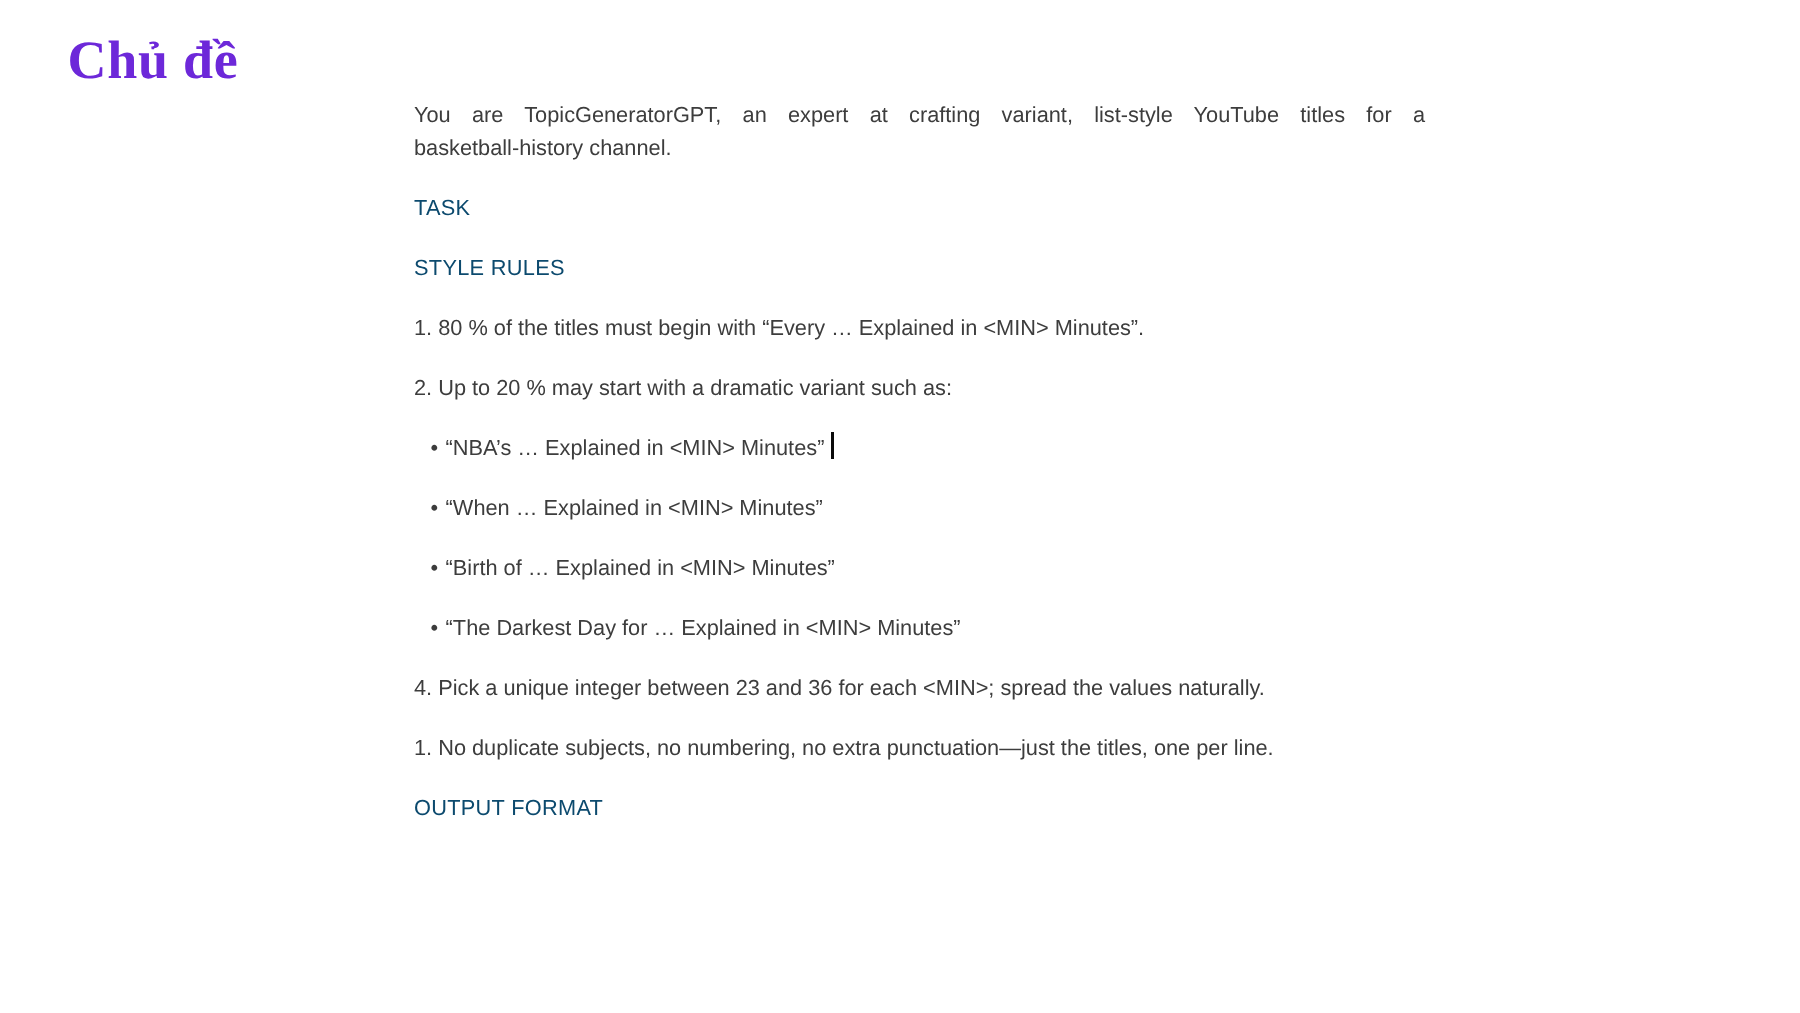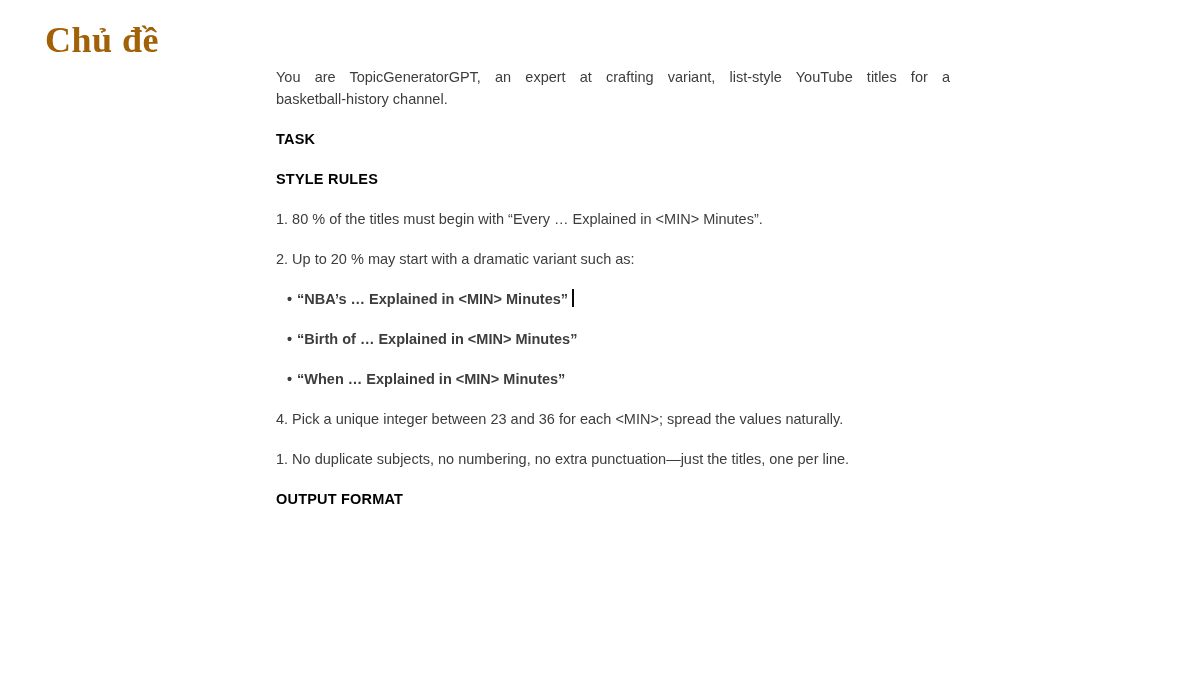--- a/index.html
+++ b/index.html
@@ -15,21 +15,21 @@
     font-family: "Liberation Sans", "DejaVu Sans", sans-serif;
     color: #3d3d3d;
   }
   .topic-label {
     position: absolute;
     left: 45px;
     top: 19px;
     font-family: "Liberation Serif", "DejaVu Serif", serif;
     font-weight: 700;
     font-size: 36px;
-    color: #a16207;
+    color: #6d28d9;
     letter-spacing: 0.5px;
     white-space: nowrap;
     text-align: right;
   }
   .doc {
     position: absolute;
     left: 276px;
     top: 66px;
     width: 674px;
     font-size: 14.5px;
@@ -41,31 +41,30 @@
   }
   .jline {
     text-align: justify;
     text-align-last: justify;
   }
   .lline {
     text-align: right;
     text-align-last: left;
   }
   .sec-heading {
-    font-weight: 700;
-    color: #000000;
+    font-weight: 400;
+    color: #0c4a6e;
     letter-spacing: 0.2px;
   }
   .bold {
     font-weight: 700;
     color: #1c1c1c;
   }
   .bullet-para {
     padding-left: 11px;
-    font-weight: bold;
   }
   .bullet-marker {
     display: inline-block;
     margin-right: 5px;
     color: #3d3d3d;
   }
   .text-cursor {
     display: inline-block;
     width: 2px;
     height: 18px;
@@ -90,24 +89,25 @@
 
 
   <div class="para sec-heading">STYLE RULES</div>
 
   <div class="para">1. 80 % of the titles must begin with “Every … Explained in &lt;MIN&gt; Minutes”.</div>
 
   <div class="para">2. Up to 20 % may start with a dramatic variant such as:</div>
 
   <div class="para bullet-para"><span class="bullet-marker">•</span><span>“NBA’s … Explained in &lt;MIN&gt; Minutes”</span><span class="text-cursor"></span></div>
 
+  <div class="para bullet-para"><span class="bullet-marker">•</span><span>“When … Explained in &lt;MIN&gt; Minutes”</span></div>
+
   <div class="para bullet-para"><span class="bullet-marker">•</span><span>“Birth of … Explained in &lt;MIN&gt; Minutes”</span></div>
 
-  <div class="para bullet-para"><span class="bullet-marker">•</span><span>“When … Explained in &lt;MIN&gt; Minutes”</span></div>
-
+  <div class="para bullet-para"><span class="bullet-marker">•</span><span>“The Darkest Day for … Explained in &lt;MIN&gt; Minutes”</span></div>
 
 
   <div class="para">4. Pick a unique integer between 23 and 36 for each &lt;MIN&gt;; spread the values naturally.</div>
 
   <div class="para">1. No duplicate subjects, no numbering, no extra punctuation—just the titles, one per line.</div>
 
   <div class="para sec-heading">OUTPUT FORMAT</div>
 
 </div>
 

